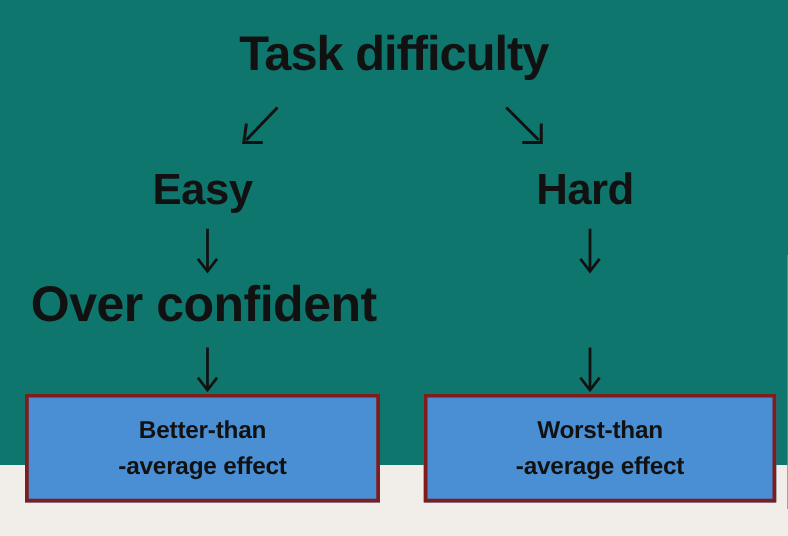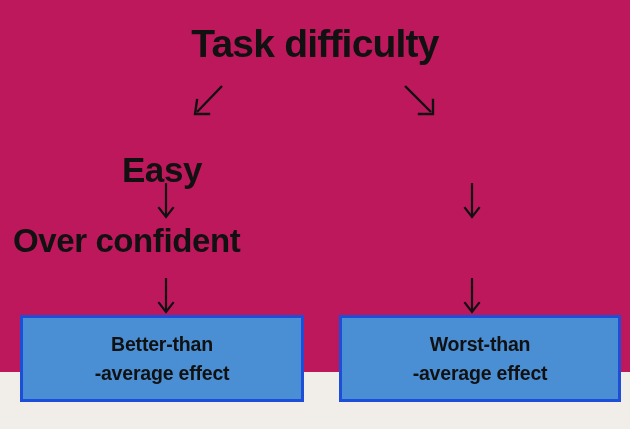--- a/index.html
+++ b/index.html
@@ -10,50 +10,50 @@
     width: 630px;
     height: 429px;
     background: #f1eee9;
     font-family: "Liberation Sans", sans-serif;
     overflow: hidden;
   }
   #canvas {
     position: relative;
     width: 630px;
     height: 372px;
-    background: #be185d;
+    background: #0f766e;
   }
   .node-text {
     position: absolute;
     color: #111111;
     font-weight: bold;
     white-space: nowrap;
     letter-spacing: -0.4px;
     line-height: 1;
   }
   #title {
     left: 0;
     right: 0;
     top: 24px;
     text-align: center;
     font-size: 39px;
     letter-spacing: -0.8px;
   }
   .level2 {
-    top: 152px;
+    top: 134px;
     font-size: 35px;
     text-align: center;
     width: 240px;
   }
   #easy-label { left: 42px; }
   #hard-label { left: 348px; }
   .level3 {
     top: 224px;
-    font-size: 33px;
-    text-align: left;
+    font-size: 40px;
+    text-align: center;
     width: 300px;
   }
   #over-confident-label { left: 13px; }
   #under-confident-label { left: 321px; }
 
   .arrow-svg {
     position: absolute;
     overflow: visible;
   }
   .arrow-svg line, .arrow-svg polyline {
@@ -66,21 +66,21 @@
   #arrow-easy-down      { left: 157px; top: 183px; }
   #arrow-hard-down      { left: 463px; top: 183px; }
   #arrow-over-down      { left: 157px; top: 278px; }
   #arrow-under-down     { left: 463px; top: 278px; }
 
   .outcome-box {
     position: absolute;
     top: 315px;
     height: 87px;
     background: #4a8fd4;
-    border: 3px solid #1d4ed8;
+    border: 3px solid #7f1d1d;
     box-sizing: border-box;
     display: flex;
     flex-direction: column;
     align-items: center;
     justify-content: center;
   }
   #box-better { left: 20px; width: 284px; }
   #box-worst  { left: 327px; width: 282px; margin-left: 12px; }
   .box-line {
     color: #111111;
@@ -103,20 +103,21 @@
     <polyline points="9,18 7,32 21,32" stroke-width="2.4" stroke-linecap="square"></polyline>
   </svg>
 
   <svg class="arrow-svg" id="arrow-diag-right" width="40" height="40">
     <line x1="5" y1="4" x2="31" y2="30" stroke-width="2.4"></line>
     <polyline points="19,32 33,32 33,18" stroke-width="2.4" stroke-linecap="square"></polyline>
   </svg>
 
   <div class="node-text level2" id="easy-label">Easy</div>
 
+  <div class="node-text level2" id="hard-label">Hard</div>
 
   <svg class="arrow-svg" id="arrow-easy-down" width="18" height="38">
     <line x1="9" y1="0" x2="9" y2="33" stroke-width="2.2"></line>
     <polyline points="2,25 9,34 16,25" stroke-width="2.2" stroke-linecap="square"></polyline>
   </svg>
 
   <svg class="arrow-svg" id="arrow-hard-down" width="18" height="38">
     <line x1="9" y1="0" x2="9" y2="33" stroke-width="2.2"></line>
     <polyline points="2,25 9,34 16,25" stroke-width="2.2" stroke-linecap="square"></polyline>
   </svg>

